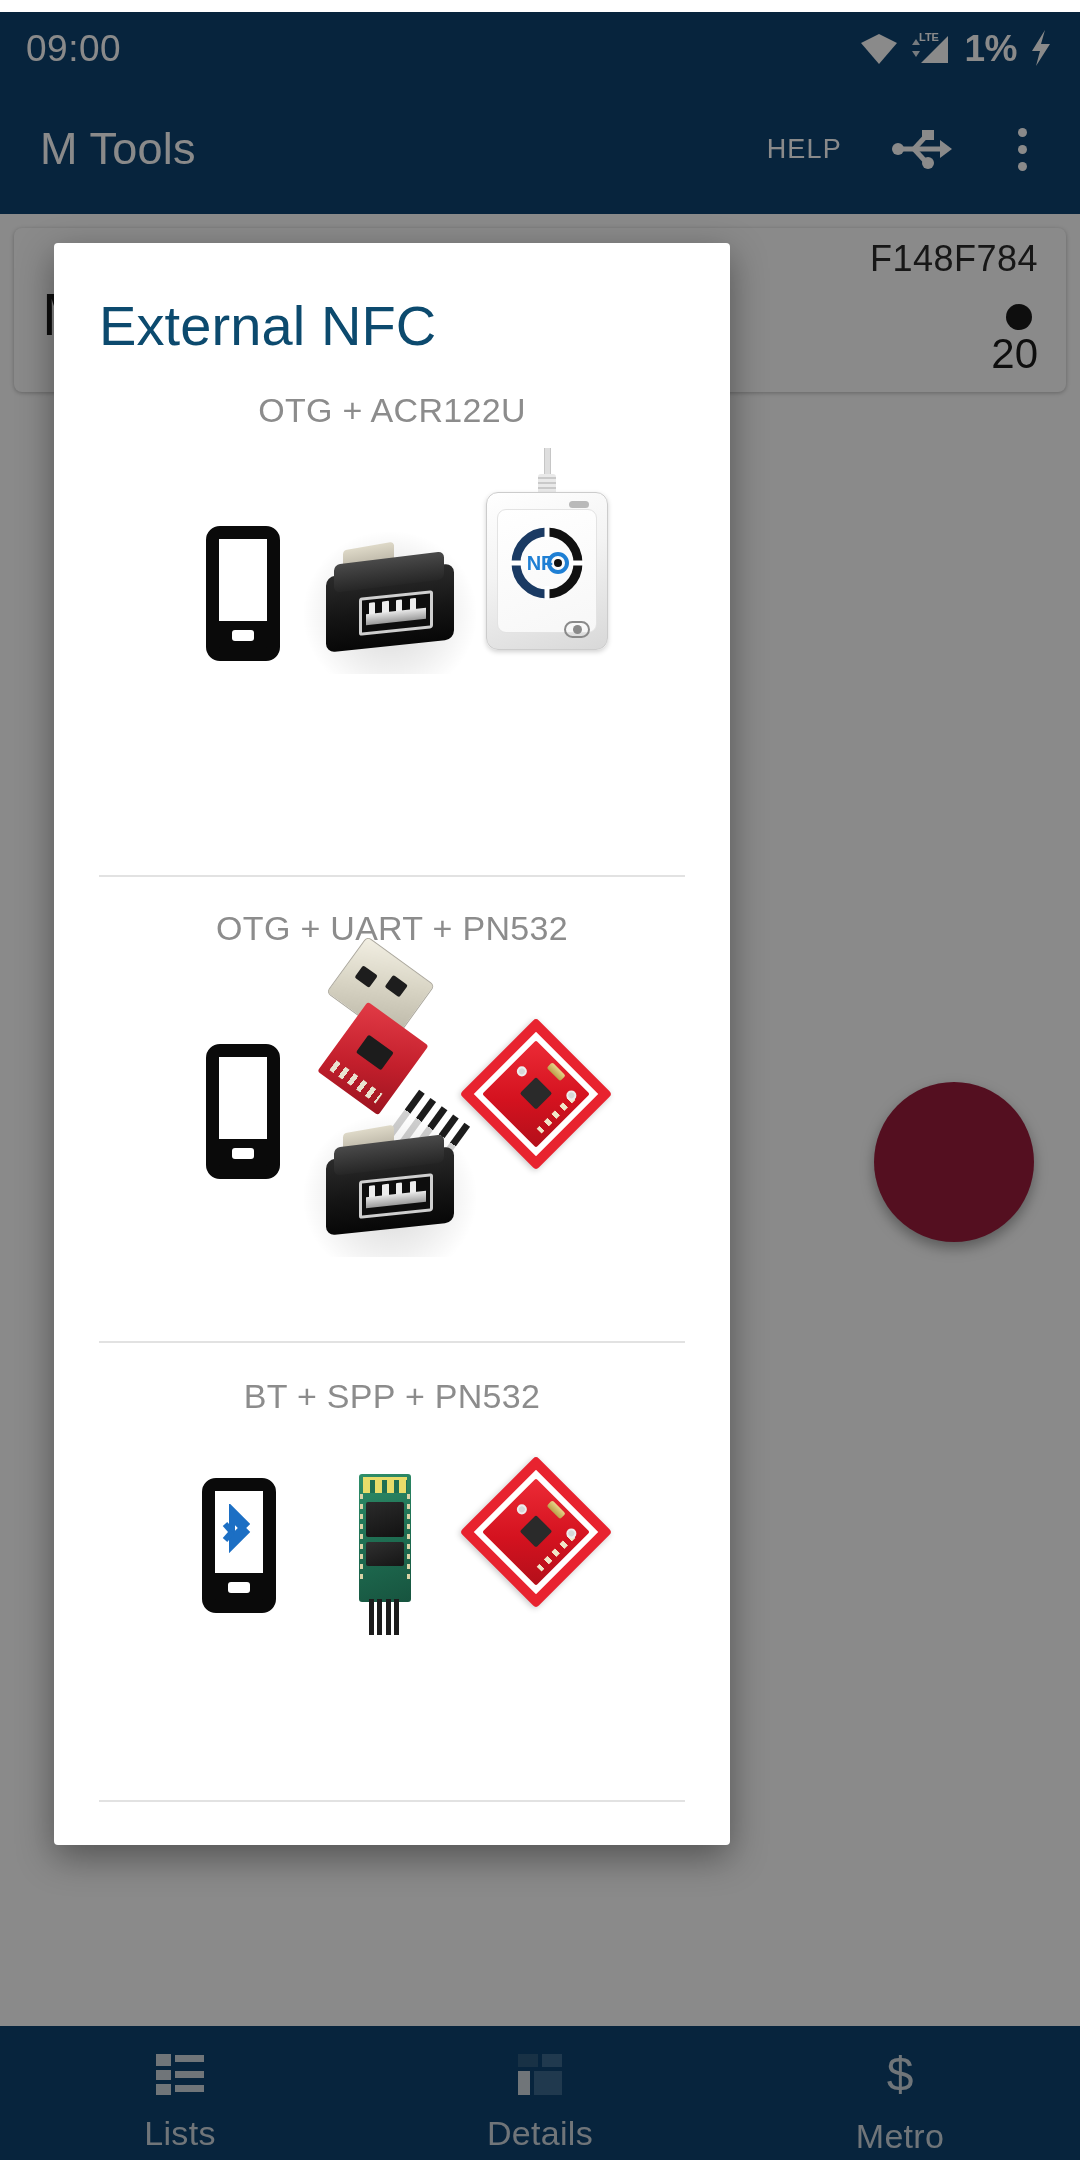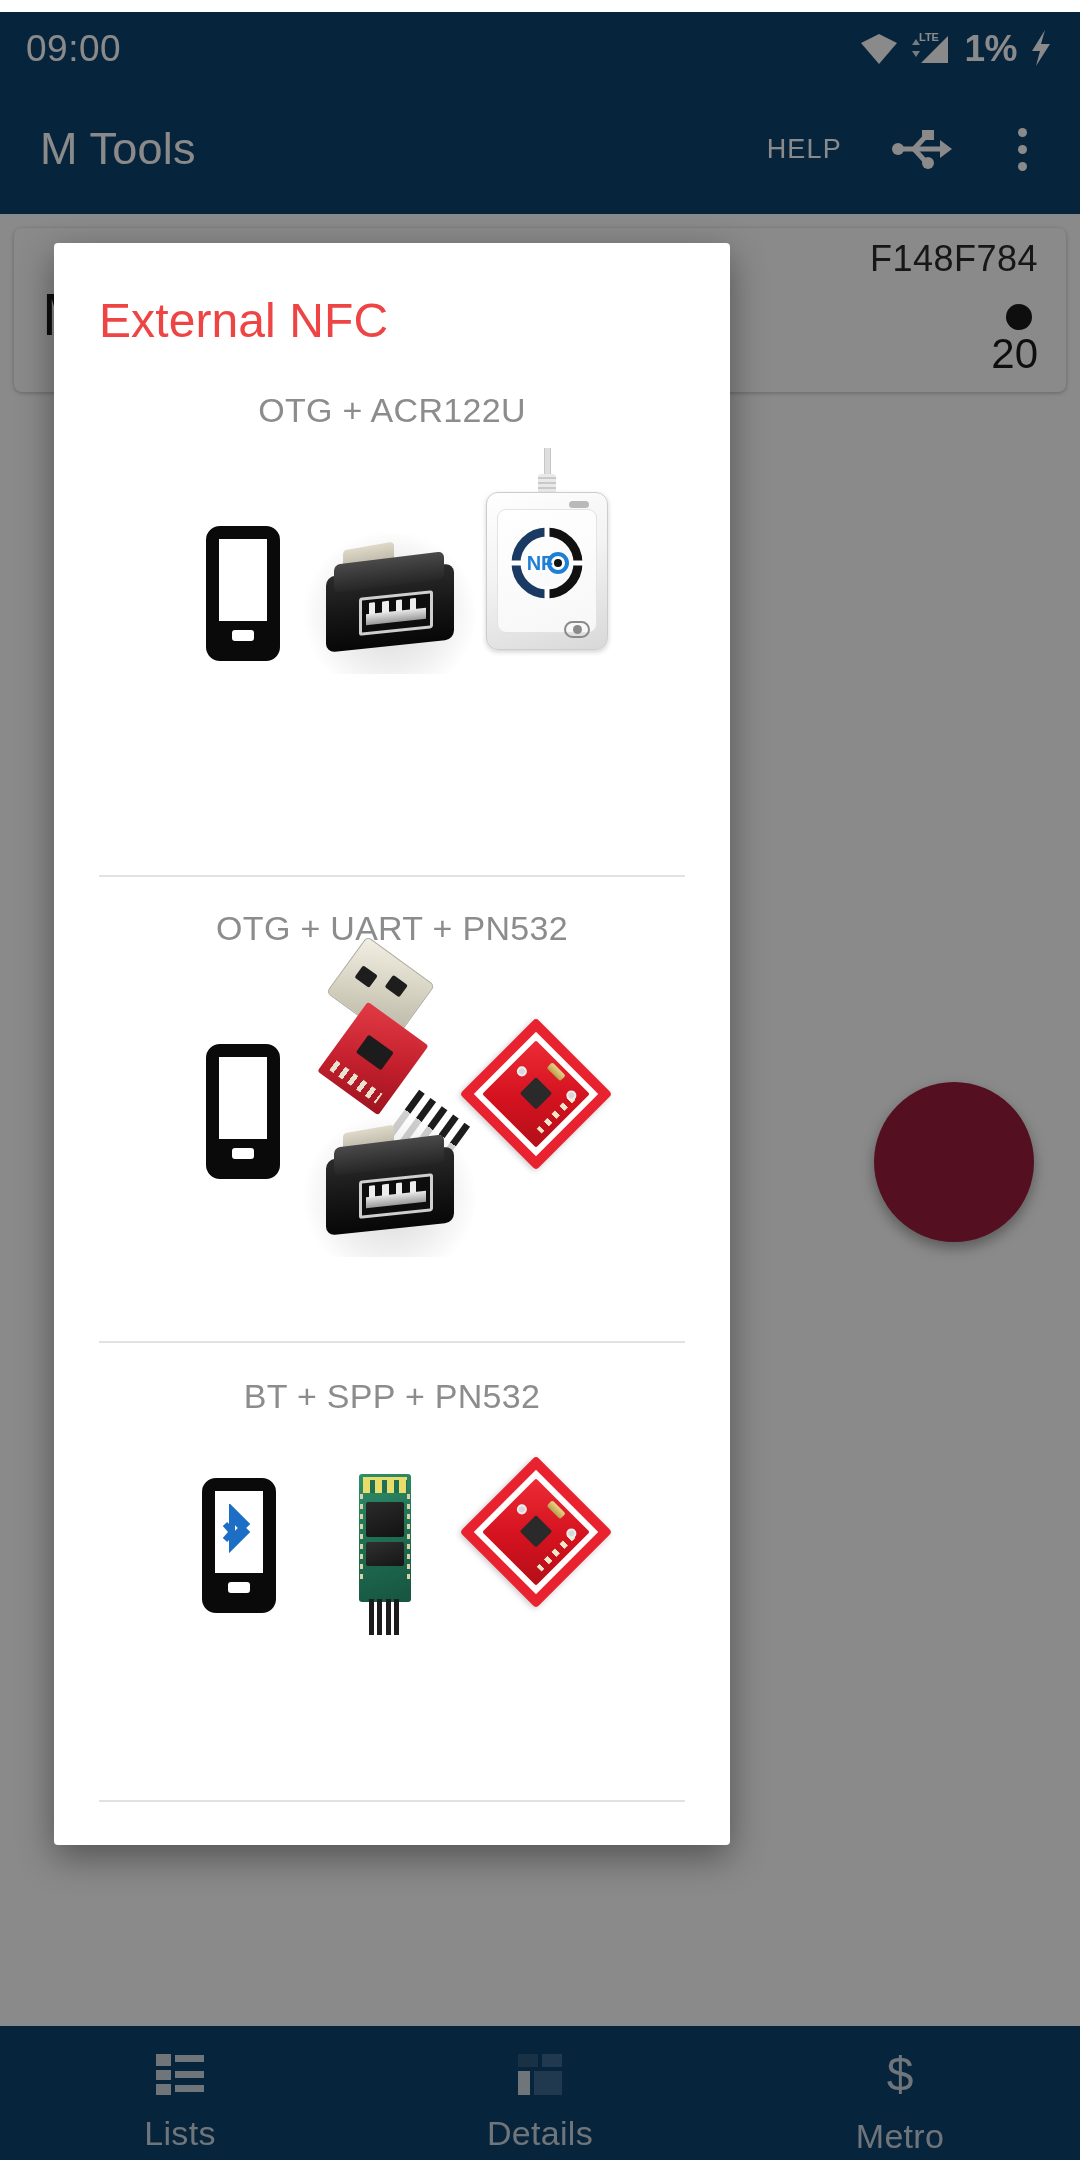--- a/index.html
+++ b/index.html
@@ -194,22 +194,22 @@
     width: 676px;
     height: 1602px;
     background: #ffffff;
     border-radius: 4px;
     box-shadow: 0 12px 36px rgba(0,0,0,0.40);
     overflow: hidden;
   }
   #dialog-title {
     position: absolute;
     left: 45px; top: 50px;
-    font-size: 48px;
-    color: #ef4444;
+    font-size: 56px;
+    color: #0c4a6e;
     letter-spacing: 0.1px;
     text-align: center;
   }
   #dialog-body {
     position: absolute;
     left: 0; top: 124px;
     width: 676px;
     height: 1478px;
   }
 

